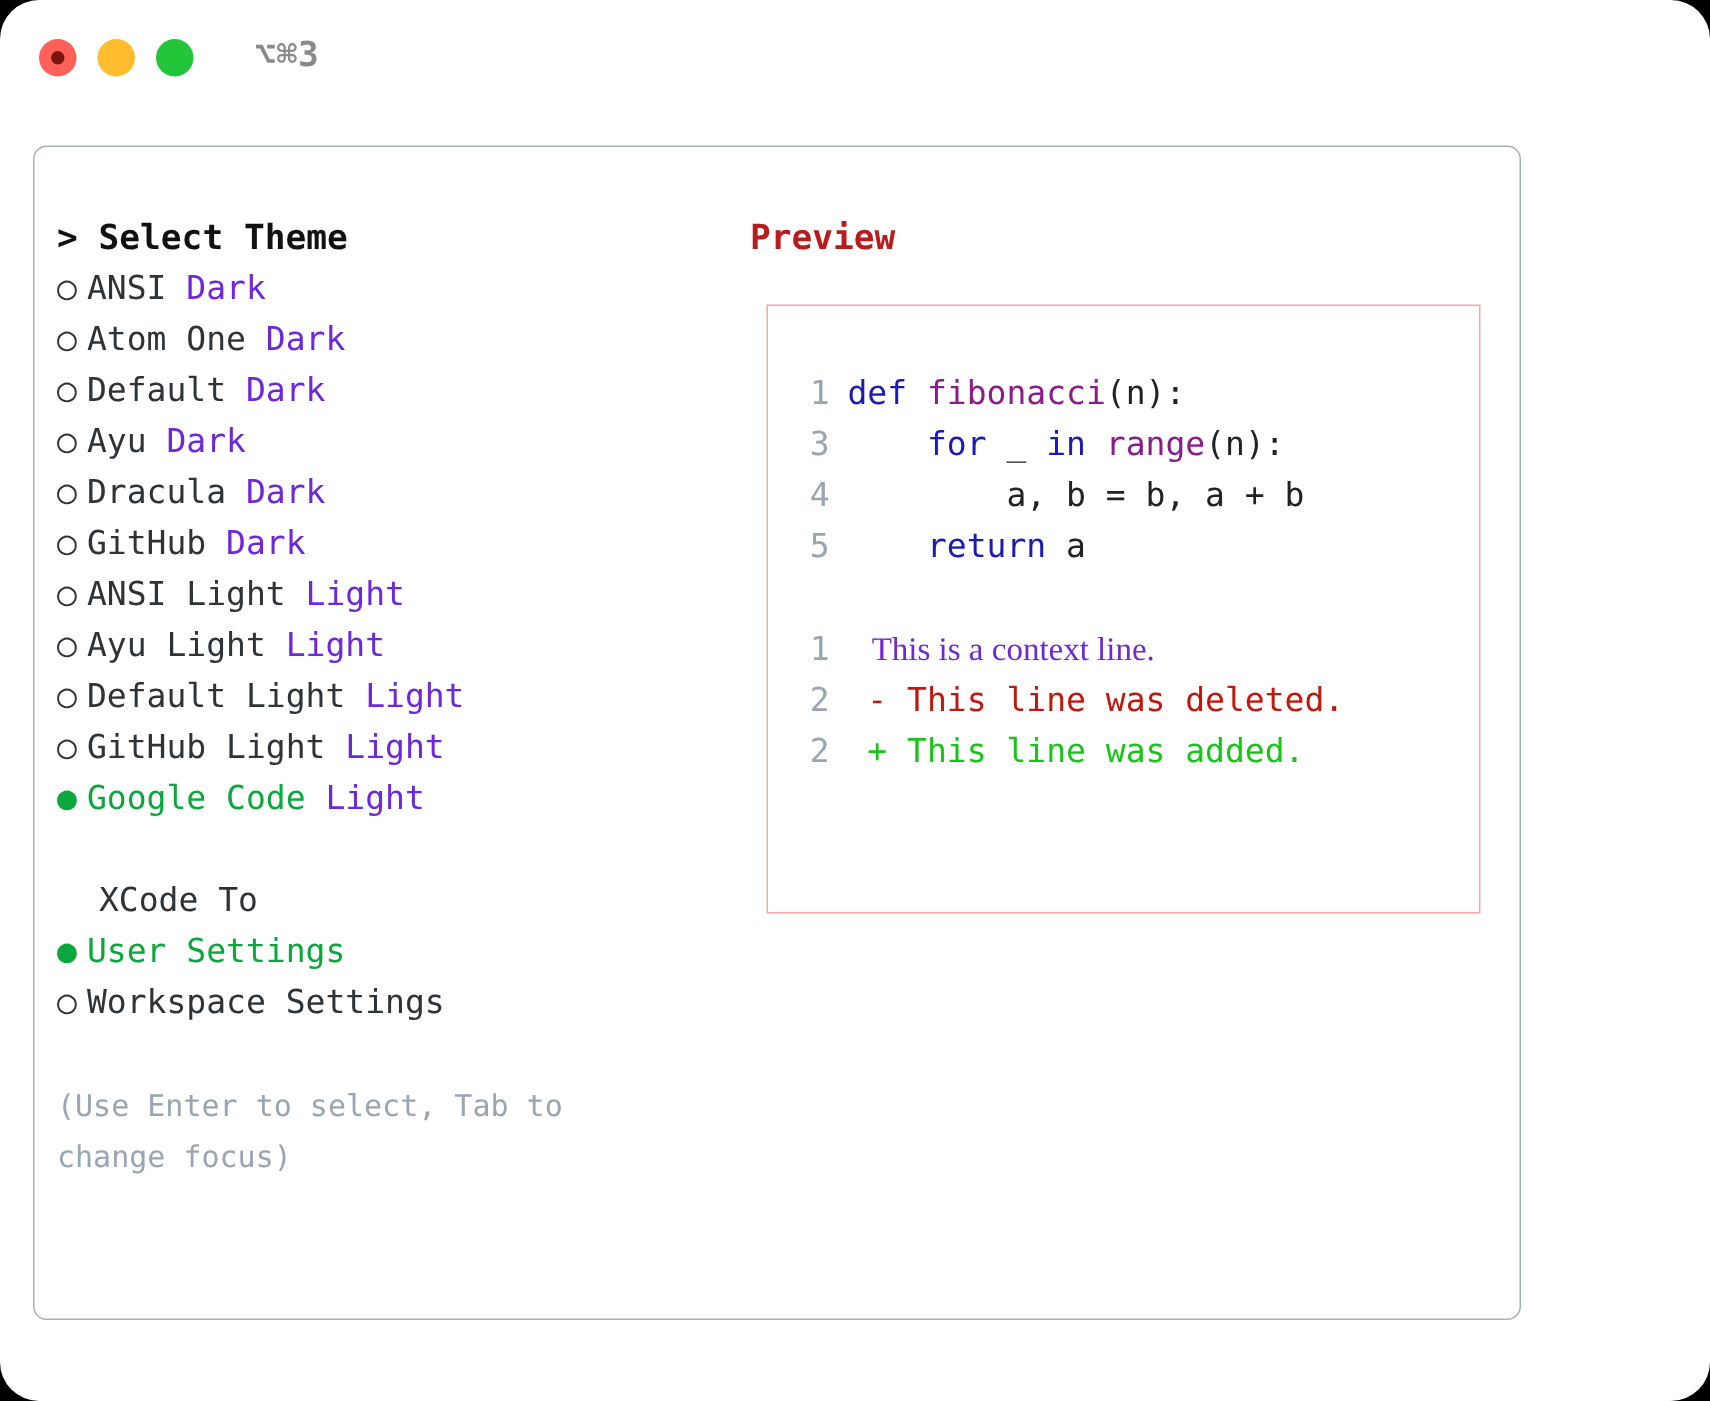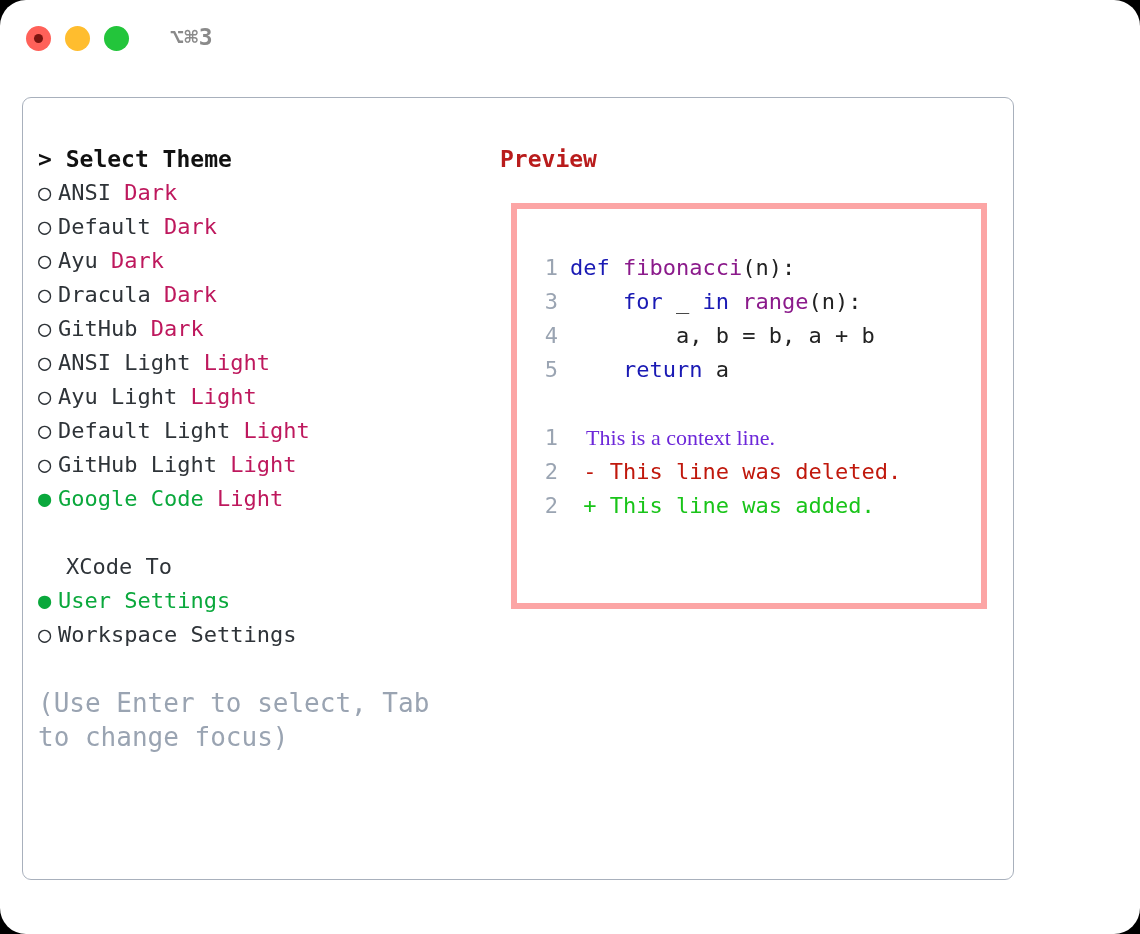--- a/index.html
+++ b/index.html
@@ -101,33 +101,33 @@
     color: #2e3338;
   }
   .opt-row .marker {
     display: inline-block;
     width: 20px;
     color: #2e3338;
   }
   .opt-row.selected .marker { color: #0aa83c; }
   .opt-row .label { color: #2e3338; }
   .opt-row.selected .label { color: #0aa83c; }
-  .opt-row .variant { color: #be185d; }
+  .opt-row .variant { color: #6d28d9; }
 
   .apply-heading {
     font-size: 22px;
     line-height: 34px;
     color: #2e3338;
     white-space: pre;
     padding-left: 28px;
   }
   .spacer-row { height: 34px; }
 
   .hint {
-    font-size: 26px;
+    font-size: 20px;
     line-height: 34px;
     color: #9aa4b2;
     width: 415px;
     word-spacing: 0px;
   }
 
   
   .right-col {
     position: absolute;
     left: 477px; top: 44px;
@@ -137,21 +137,21 @@
     font-size: 23px;
     font-weight: bold;
     color: #b91c1c;
     line-height: 34px;
   }
   .preview-box {
     position: absolute;
     left: 11px; top: 61px;
     width: 476px;
     height: 406px;
-    border: 6px solid #fca5a5;
+    border: 1px solid #fca5a5;
     box-sizing: border-box;
     background: #ffffff;
   }
   .code {
     position: absolute;
     left: 19px; top: 42px;
     font-size: 22px;
     line-height: 34px;
   }
   .code-line { white-space: pre; }
@@ -184,20 +184,21 @@
     </div>
     <div class="shortcut">⌥⌘3</div>
   </div>
 
   <div class="panel">
 
     <div class="left-col">
       <div class="section-title">&gt; Select Theme</div>
       <div class="opt-list" id="theme-list">
           <div class="opt-row"><span class="marker">○</span><span class="label">ANSI</span><span class="variant"> Dark</span></div>
+          <div class="opt-row"><span class="marker">○</span><span class="label">Atom One</span><span class="variant"> Dark</span></div>
           <div class="opt-row"><span class="marker">○</span><span class="label">Default</span><span class="variant"> Dark</span></div>
           <div class="opt-row"><span class="marker">○</span><span class="label">Ayu</span><span class="variant"> Dark</span></div>
           <div class="opt-row"><span class="marker">○</span><span class="label">Dracula</span><span class="variant"> Dark</span></div>
           <div class="opt-row"><span class="marker">○</span><span class="label">GitHub</span><span class="variant"> Dark</span></div>
           <div class="opt-row"><span class="marker">○</span><span class="label">ANSI Light</span><span class="variant"> Light</span></div>
           <div class="opt-row"><span class="marker">○</span><span class="label">Ayu Light</span><span class="variant"> Light</span></div>
           <div class="opt-row"><span class="marker">○</span><span class="label">Default Light</span><span class="variant"> Light</span></div>
           <div class="opt-row"><span class="marker">○</span><span class="label">GitHub Light</span><span class="variant"> Light</span></div>
           <div class="opt-row selected"><span class="marker">●</span><span class="label">Google Code</span><span class="variant"> Light</span></div>
         </div>

